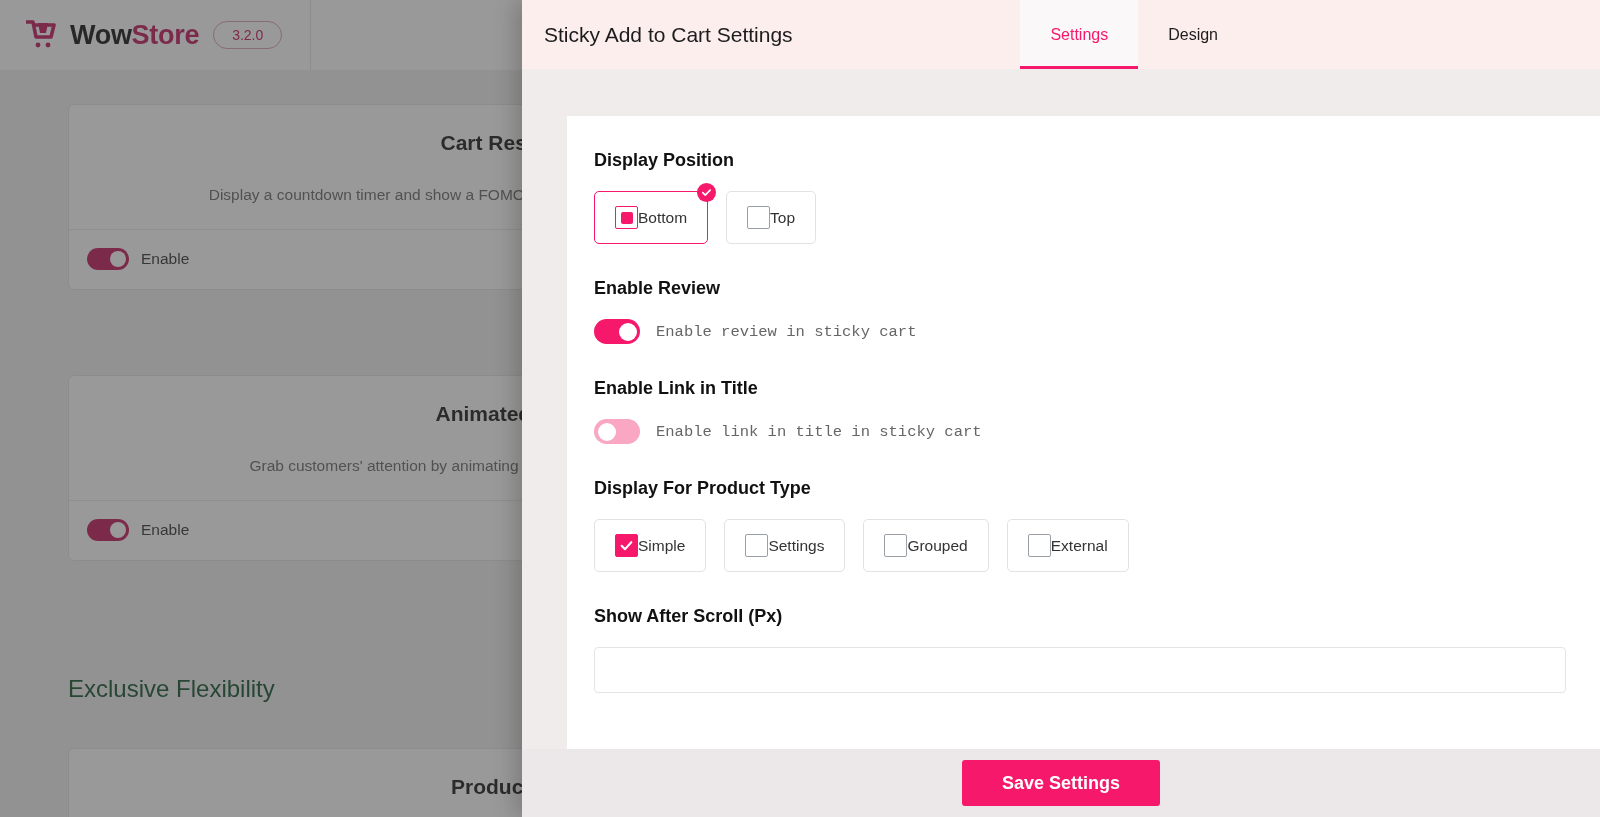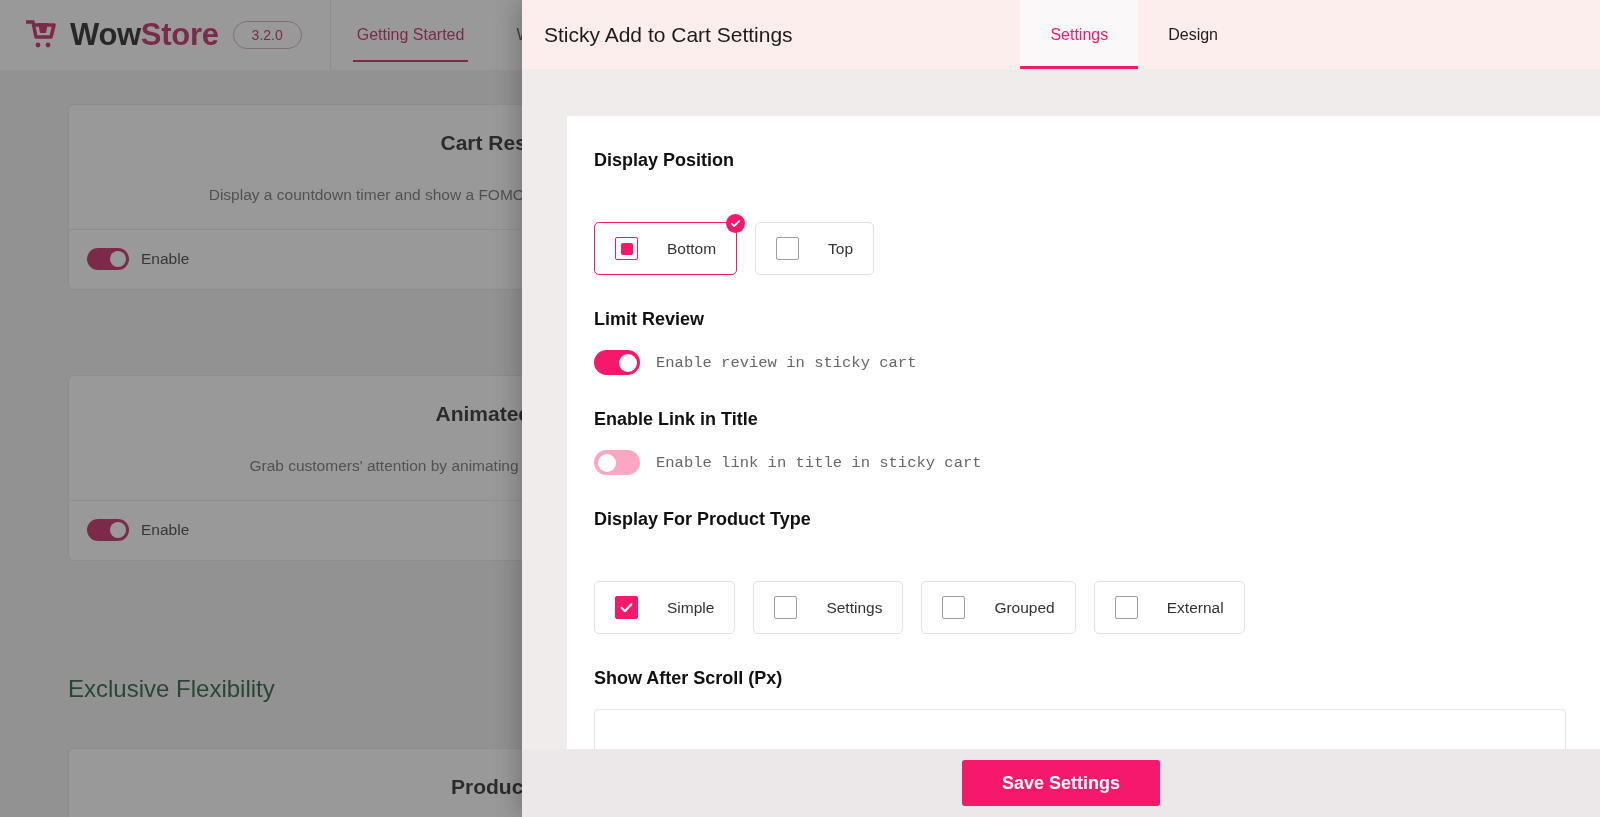--- a/index.html
+++ b/index.html
@@ -20,21 +20,21 @@
     background: #ffffff;
     display: flex; align-items: center;
   }
   .brand-wrap {
     display: flex; align-items: center; gap: 14px;
     padding-left: 24px; padding-right: 28px; height: 70px;
     border-right: 1px solid #e6e6e6;
   }
   .brand-logo { width: 32px; height: 30px; display:block; }
   .brand-name {
-    font-size: 31px; font-weight: 700; letter-spacing: -0.3px;
+    font-size: 27px; font-weight: 700; letter-spacing: -0.3px;
     color: #111; white-space: nowrap;
   }
   .brand-name .accent { color: #c2185b; }
   .version-pill {
     border: 1px solid #d8a1b8; border-radius: 20px;
     color: #c2185b; font-size: 14px;
     padding: 5px 18px; white-space: nowrap;
   }
   .nav-tabs { display: flex; align-items: stretch; height: 70px; }
   .nav-tab {
@@ -136,22 +136,22 @@
   }
   .field-block { margin-bottom: 34px; }
   .field-label {
     font-size: 18px; font-weight: 700; color: #111;
     margin-bottom: 20px;
   }
   .opt-row { display: flex; gap: 18px; }
   .opt-box {
     border: 1px solid #e2e2e2; border-radius: 5px;
     height: 53px; min-width: 86px;
-    display: flex; align-items: center; gap: 29px;
-    padding: 0 20px; position: relative; background: #fff; margin-top: 31px;
+    display: flex; align-items: center; gap: 0;
+    padding: 0 20px; position: relative; background: #fff;
   }
   .opt-box.selected { border-color: #f5186b; }
   .opt-badge {
     position: absolute; top: -9px; right: -9px;
     width: 19px; height: 19px; border-radius: 50%;
     background: #f5186b; color: #fff;
     display: flex; align-items: center; justify-content: center;
   }
   .opt-badge svg { width: 11px; height: 11px; display: block; }
   .cbox {
@@ -218,24 +218,20 @@
         <svg class="brand-logo" viewBox="0 0 32 30" xmlns="http://www.w3.org/2000/svg">
           <path d="M2 2 L9 2 L12 17 L27 17 L30 5 L11 5" fill="none" stroke="#c2185b" stroke-width="3.6" stroke-linejoin="round"></path>
           <path d="M14 3 L24 3 L22 13 L16 13 Z" fill="#c2185b"></path>
           <circle cx="14" cy="25" r="2.4" fill="#c2185b"></circle>
           <circle cx="24" cy="25" r="2.4" fill="#c2185b"></circle>
         </svg>
       </span>
       <span class="brand-name"><span>Wow</span><span class="accent">Store</span></span>
       <span class="version-pill">3.2.0</span>
     </div>
-    <div class="nav-tabs">
-      <div class="nav-tab active">Getting Started</div>
-      <div class="nav-tab">W</div>
-    </div>
   </div>
 
   <div id="app-body">
 
     <div class="feature-card" style="left:68px; top:34px; width:950px;">
       <div class="card-body">
         <div class="card-title">Cart Reserved Timer</div>
         <div class="card-desc">Display a countdown timer and show a FOMO message once someone adds products to the cart.</div>
       </div>
       <div class="card-footer">
@@ -350,21 +346,21 @@
             </span>
           </div>
           <div class="opt-box">
             <span class="cbox"></span>
             <span class="opt-text">Top</span>
           </div>
         </div>
       </div>
 
       <div class="field-block">
-        <div class="field-label">Limit Review</div>
+        <div class="field-label">Enable Review</div>
         <div class="toggle-row">
           <span class="pill on"></span>
           <span class="toggle-text">Enable review in sticky cart</span>
         </div>
       </div>
 
       <div class="field-block">
         <div class="field-label">Enable Link in Title</div>
         <div class="toggle-row">
           <span class="pill off"></span>

